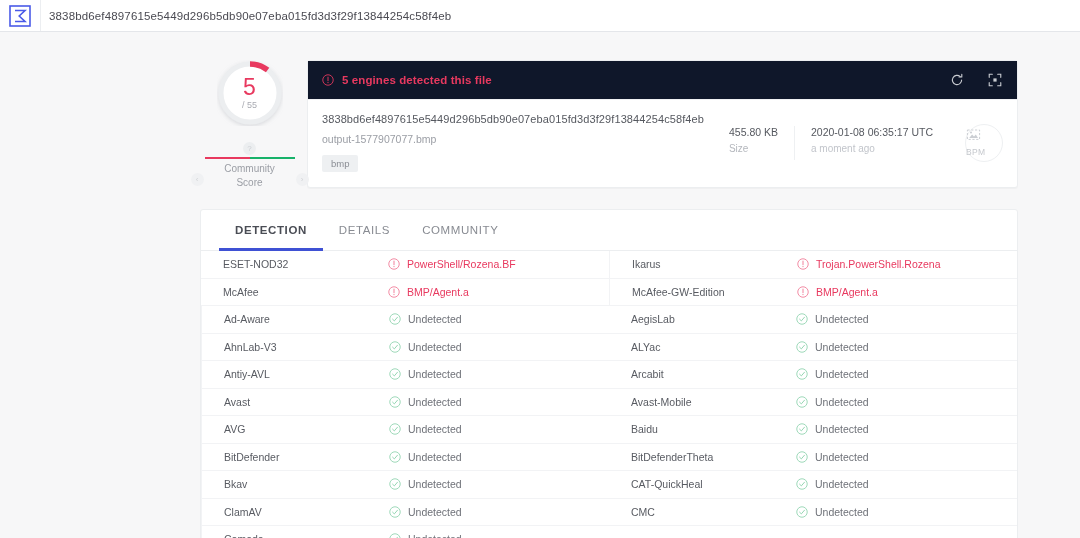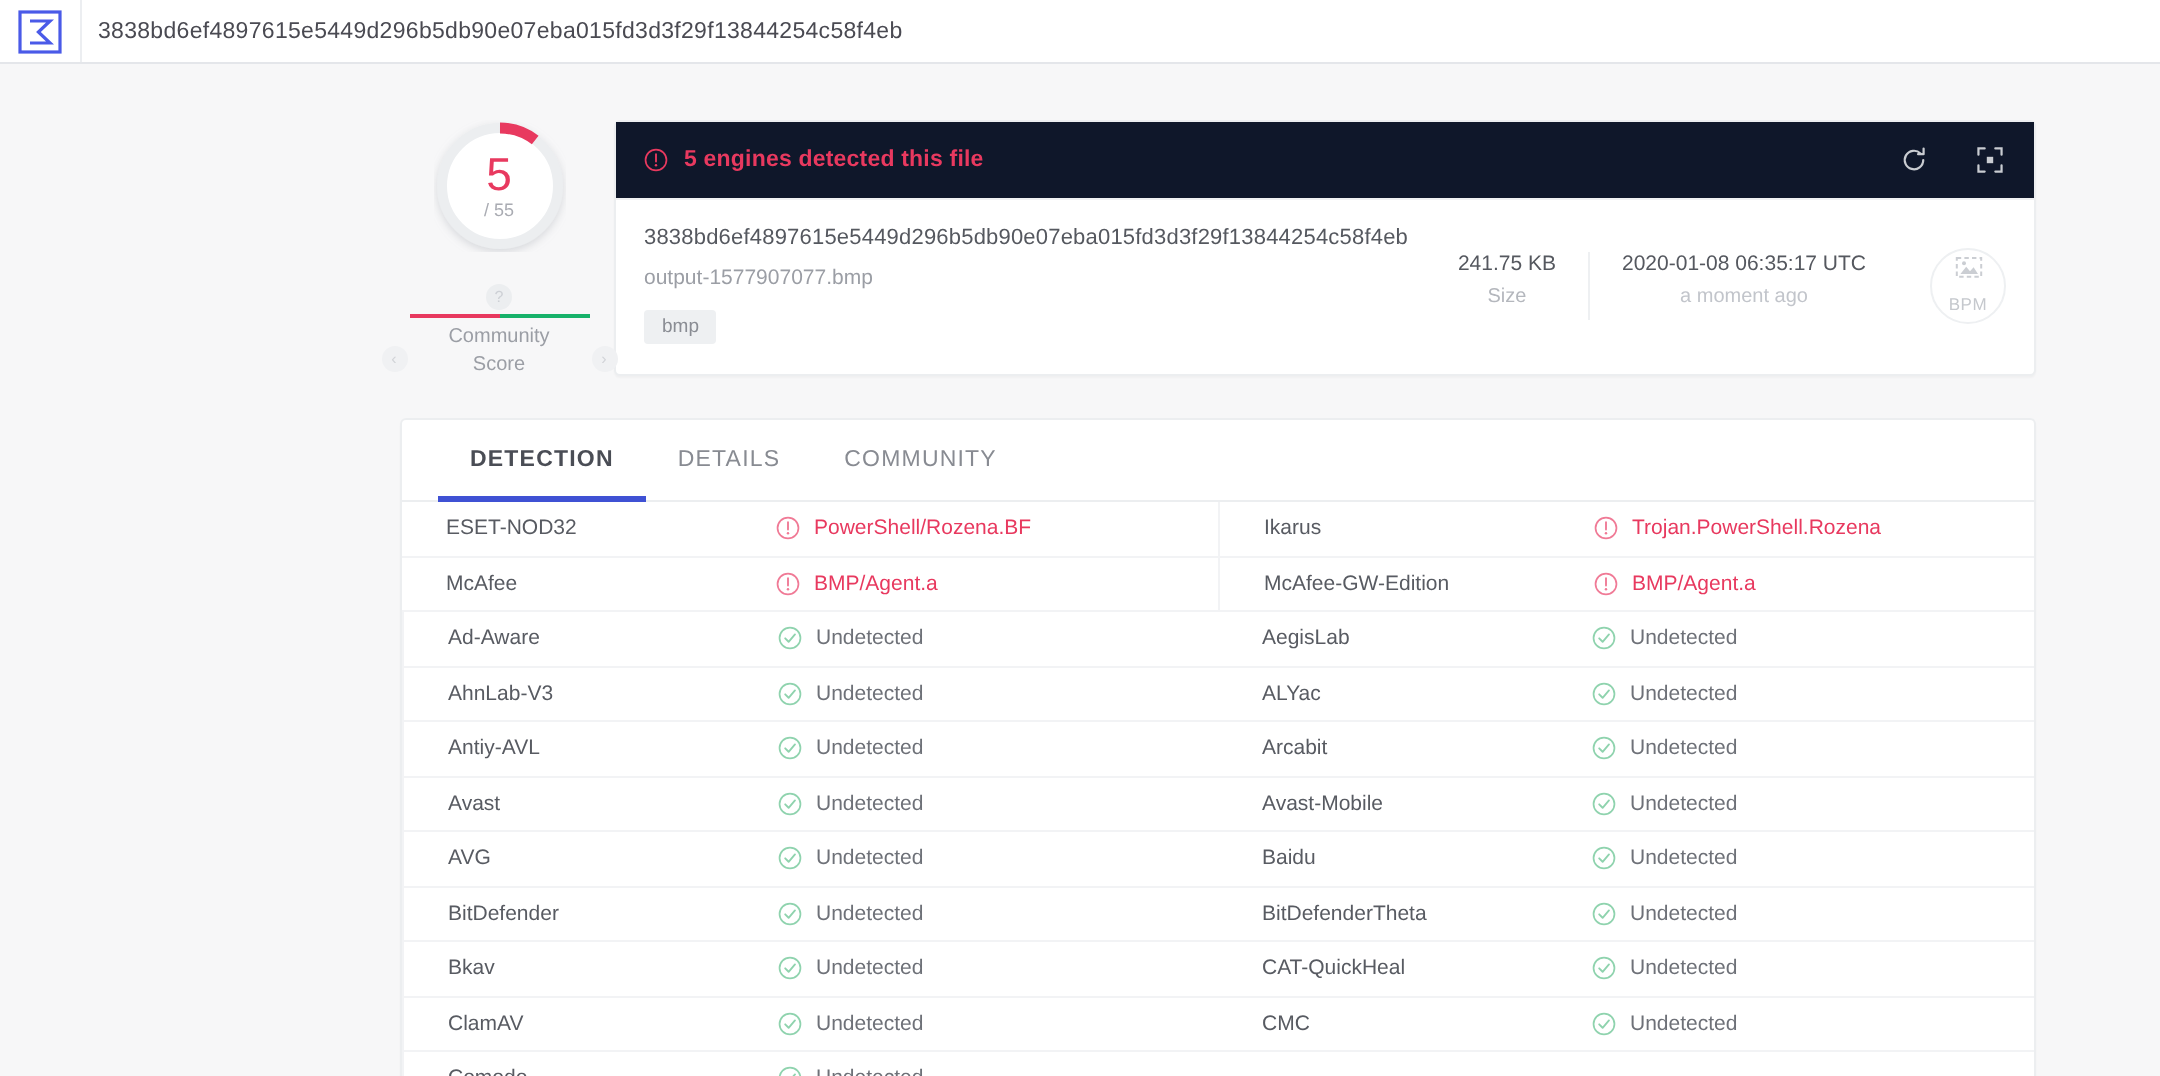--- a/index.html
+++ b/index.html
@@ -136,29 +136,29 @@
   }
 
   .meta { display: flex; align-items: flex-start; }
   .meta-cell {
     padding: 0 16px;
     border-left: 1px solid #eef0f2;
     min-height: 34px;
   }
   .meta-cell:first-child { border-left: none; }
   .meta-v { font-size: 10.5px; color: #55585f; white-space: nowrap; }
-  .meta-k { font-size: 10px; color: #b4b7bd; margin-top: 5px; text-align: center; }
+  .meta-k { font-size: 10px; color: #b4b7bd; margin-top: 5px; }
   .meta-k.sub { color: #c2c5cb; }
 
   .bpm {
     margin-left: 16px;
     width: 38px; height: 38px; border-radius: 50%;
     border: 1px solid #eef0f2;
     display: flex; flex-direction: column;
-    align-items: center; justify-content: center;
+    align-items: flex-start; justify-content: center;
     color: #c5c8cd;
   }
   .bpm-label { font-size: 8.5px; letter-spacing: .3px; margin-top: 1px; }
 
   
   .panel {
     margin-top: 20px;
     background: #fff;
     border: 1px solid #eceef0;
     border-radius: 3px;
@@ -298,21 +298,21 @@
 
         <div class="card-body">
           <div class="file-info">
             <div class="file-hash">3838bd6ef4897615e5449d296b5db90e07eba015fd3d3f29f13844254c58f4eb</div>
             <div class="file-name">output-1577907077.bmp</div>
             <div><span class="tag">bmp</span></div>
           </div>
 
           <div class="meta">
             <div class="meta-cell">
-              <div class="meta-v">241.75 KB</div>
+              <div class="meta-v">455.80 KB</div>
               <div class="meta-k">Size</div>
             </div>
             <div class="meta-cell">
               <div class="meta-v">2020-01-08 06:35:17 UTC</div>
               <div class="meta-k sub">a moment ago</div>
             </div>
           </div>
 
           <div class="bpm">
             <span>

